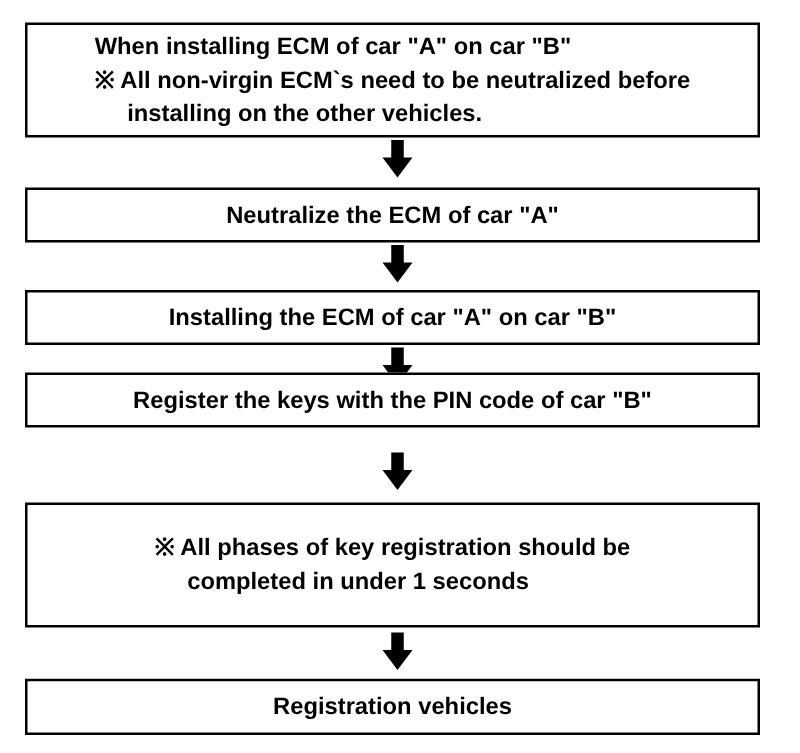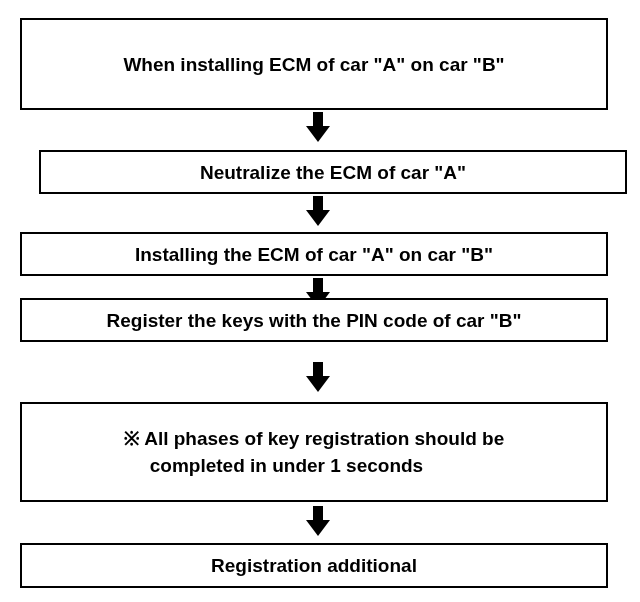--- a/index.html
+++ b/index.html
@@ -58,21 +58,21 @@
     font-size: 19px;
     line-height: 27px;
     white-space: pre;
   }
   .line.indent {
     padding-left: 26px;
   }
 
   
   #node-1 { top: 18px;  height: 92px; }
-  #node-2 { top: 150px; height: 44px; margin-left: 19px; }
+  #node-2 { top: 150px; height: 44px; }
   #node-3 { top: 232px; height: 44px; }
   #node-4 { top: 298px; height: 44px; }
   #node-5 { top: 402px; height: 100px; }
   #node-6 { top: 543px; height: 45px; }
 
   
   .arrow {
     position: absolute;
     left: 306px;
     width: 24px;
@@ -104,20 +104,22 @@
   #arrow-5 { top: 506px; }
 </style>
 </head>
 <body>
 
 <div id="page">
 
   <div class="node block" id="node-1">
     <div class="text-block">
       <div class="line">When installing ECM of car "A" on car "B"</div>
+      <div class="line">※ All non-virgin ECM`s need to be neutralized before</div>
+      <div class="line indent">installing on the other vehicles.</div>
     </div>
   </div>
 
   <div class="arrow" id="arrow-1">
     <div class="shaft"></div>
     <div class="head"></div>
   </div>
 
   <div class="node center-single" id="node-2">
     <span class="node-text">Neutralize the ECM of car "A"</span>
@@ -152,16 +154,16 @@
       <div class="line indent">completed in under 1 seconds</div>
     </div>
   </div>
 
   <div class="arrow" id="arrow-5">
     <div class="shaft"></div>
     <div class="head"></div>
   </div>
 
   <div class="node center-single" id="node-6">
-    <span class="node-text">Registration additional</span>
+    <span class="node-text">Registration vehicles</span>
   </div>
 
 </div>
 
 </body></html>

